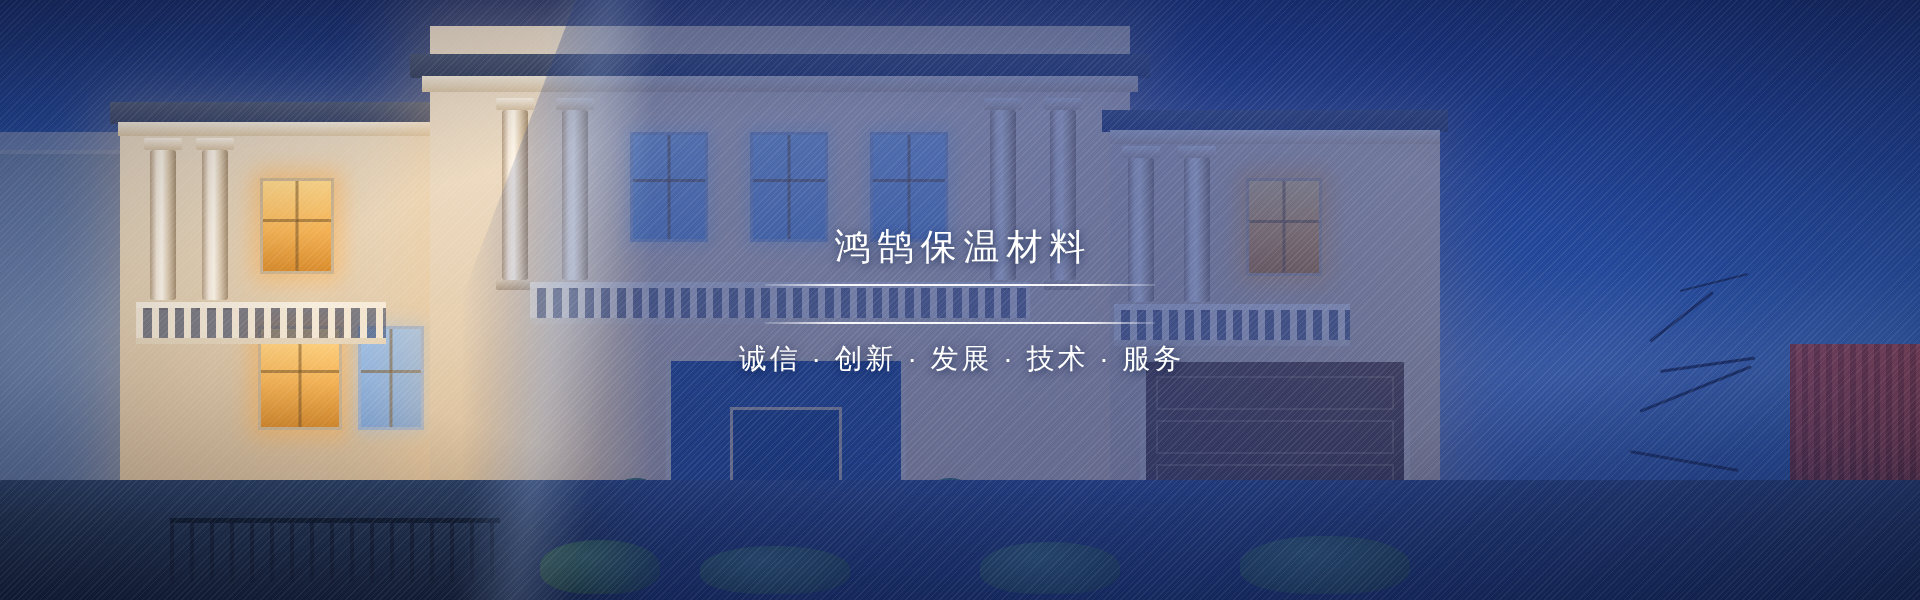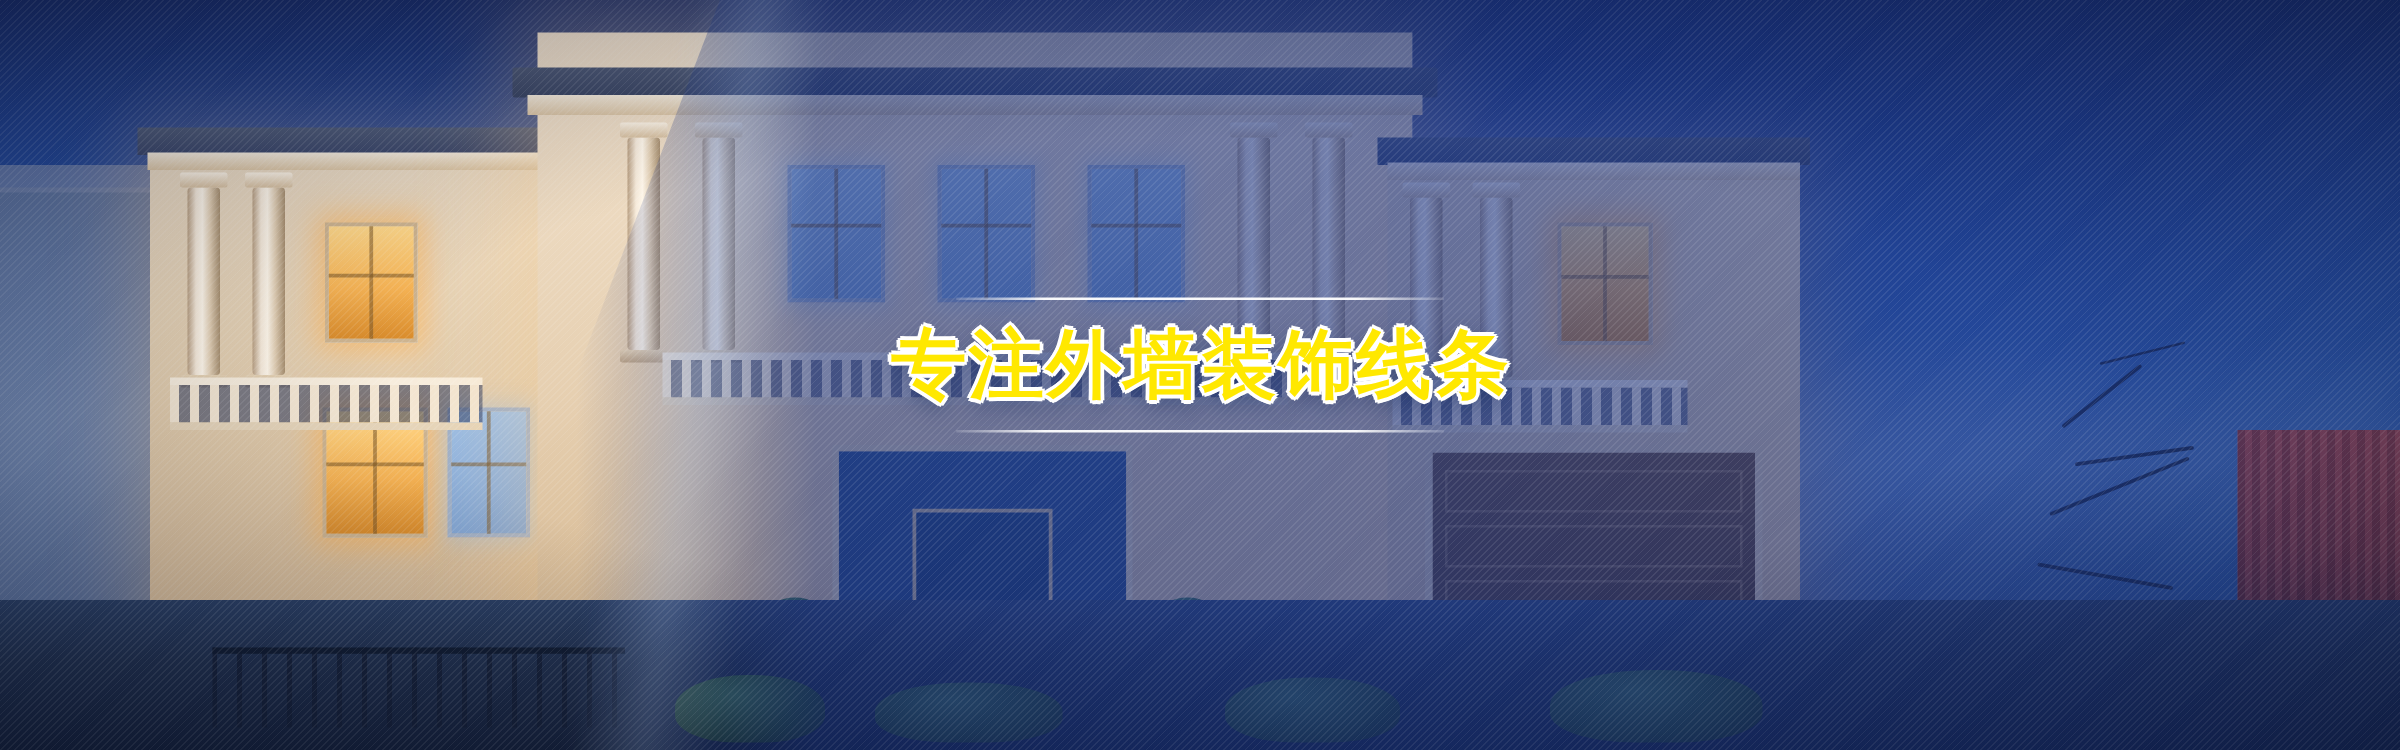--- a/index.html
+++ b/index.html
@@ -356,18 +356,19 @@
     <div class="shrub" style="left:980px;width:140px;height:52px;"></div>
     <div class="shrub" style="left:1240px;width:170px;height:58px;"></div>
   </div>
 
   <div class="blue-panel"></div>
   <div class="shaft"></div>
   <div class="hatch"></div>
   <div class="vignette"></div>
 
   <div class="copy">
+    <div class="brand">鸿鹄保温材料</div>
     <div class="rule"></div>
-    <div class="headline">专注外墙装饰线条</div>
     <div class="rule bottom"></div>
+    <div class="tagline">诚信 · 创新 · 发展 · 技术 · 服务</div>
   </div>
 
 </div>
 
 </body></html>

